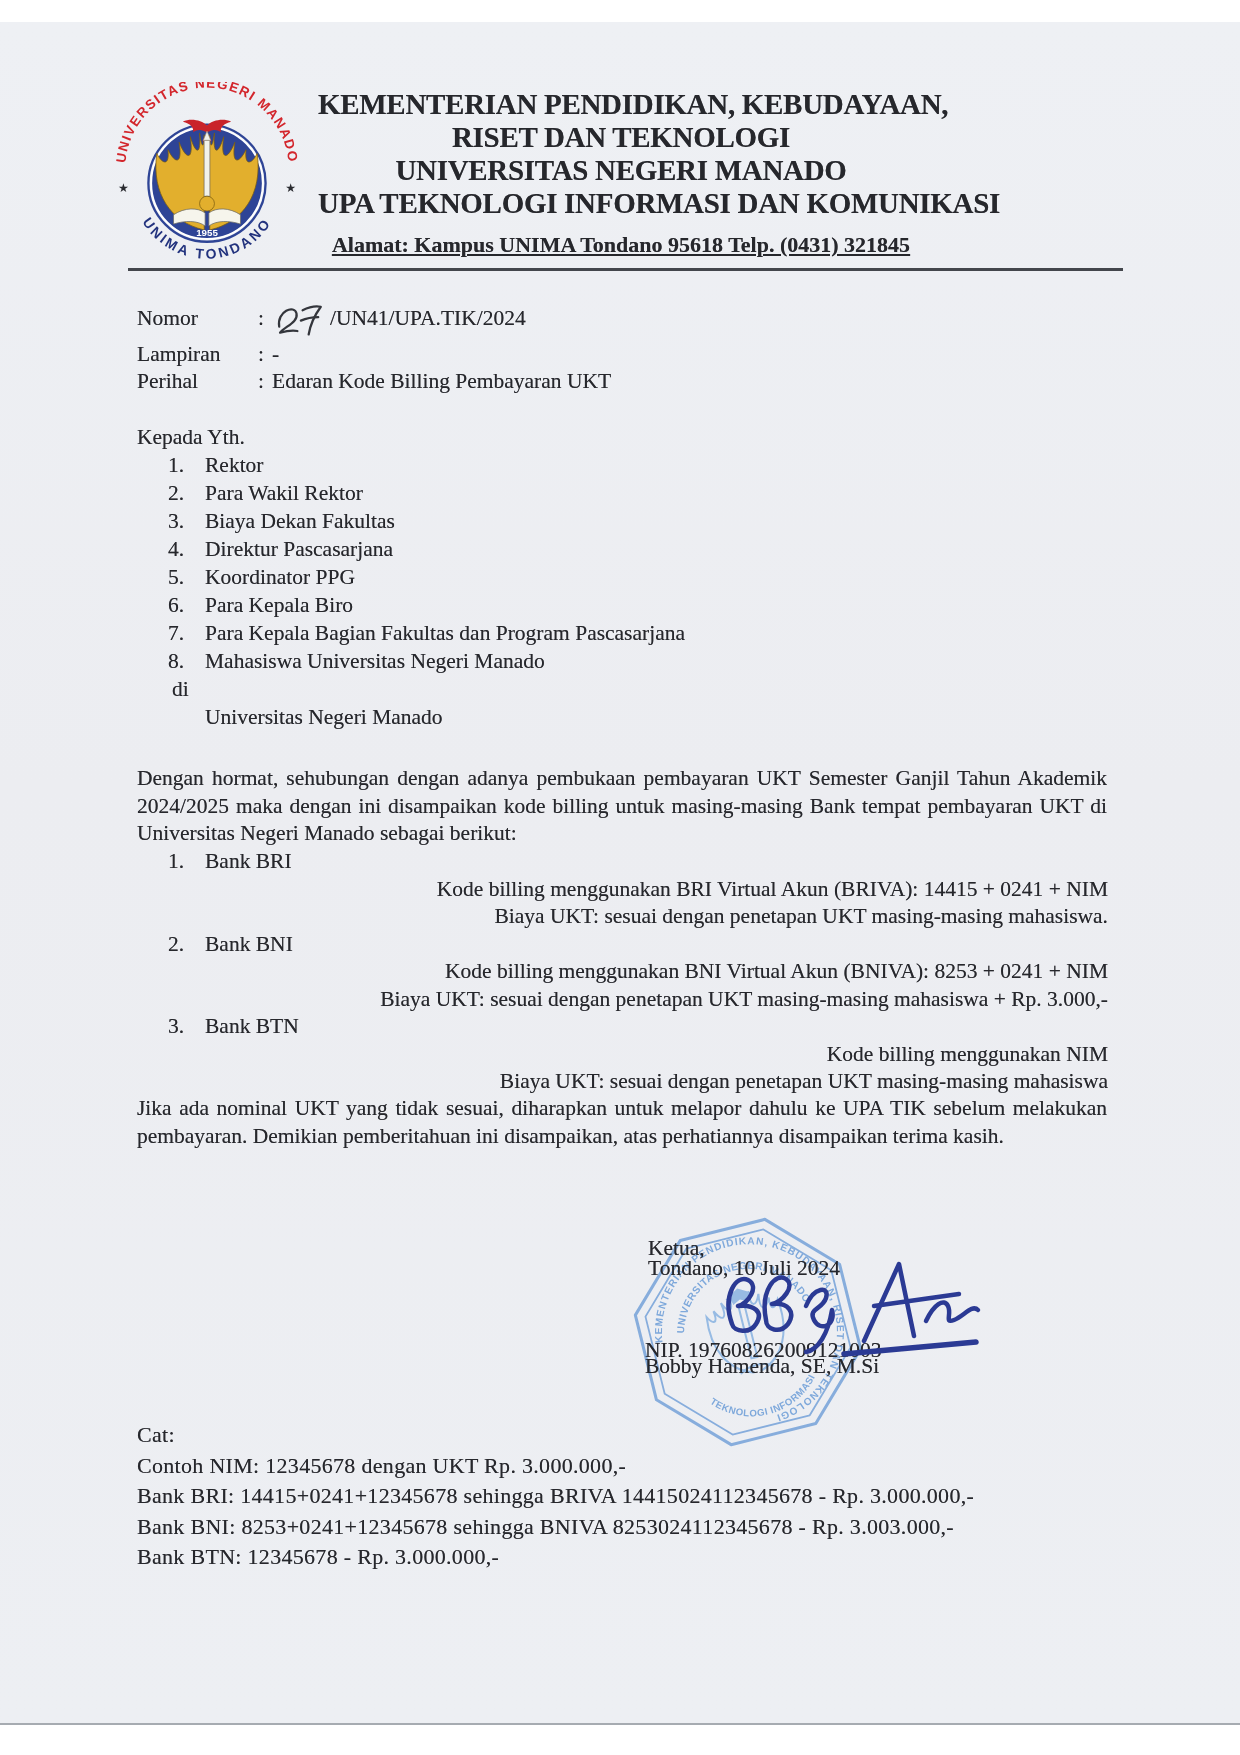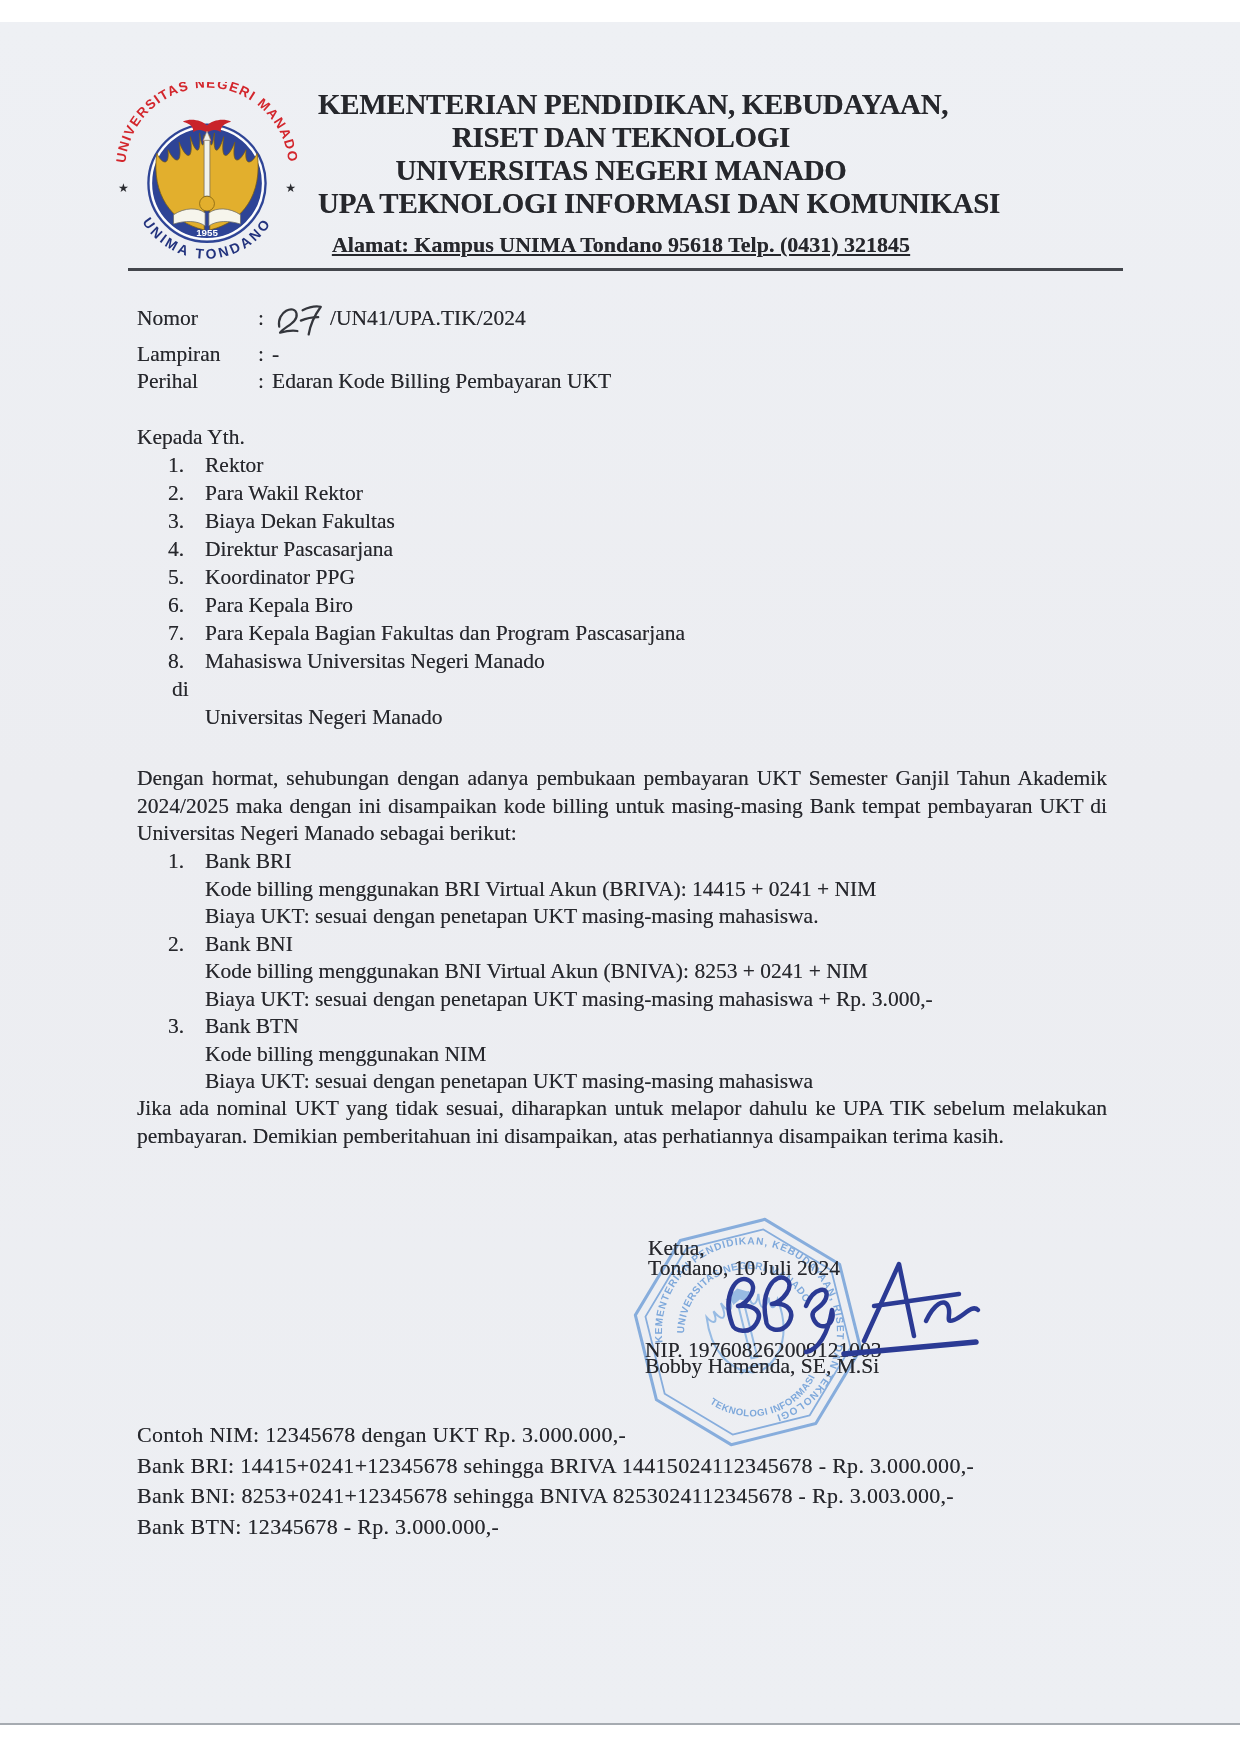--- a/index.html
+++ b/index.html
@@ -41,21 +41,21 @@
   .di-line { padding-left:35px; }
   .place-line { padding-left:68px; }
 
   
   .para { position:absolute; left:137px; width:970px; font-size:21.5px; line-height:27.5px; text-align:justify; }
   .opening { top:765px; }
   .closing { top:1095px; }
   .banks { position:absolute; left:168px; top:848px; width:940px; font-size:21.5px; line-height:27.5px; }
   .bank-title { display:flex; }
   .bank-title .num { width:37px; flex:none; }
-  .bank-sub { margin-left:37px; }
+  .bank-sub { margin-left:37px;text-align:right; }
 
   
   .sig-date  { position:absolute; left:648px; top:1256px; font-size:21.5px; z-index:2; }
   .sig-title { position:absolute; left:648px; top:1236px; font-size:21.5px; z-index:2; }
   .stamp { position:absolute; left:626px; top:1210px; width:244px; height:244px;
            transform:rotate(-14deg); opacity:.88; z-index:1; }
   .signature { position:absolute; left:714px; top:1246px; width:290px; height:122px; z-index:3; }
   .sig-name { position:absolute; left:645px; top:1354px; font-size:21.5px; z-index:2; }
   .sig-nip  { position:absolute; left:645px; top:1338px; font-size:21.5px; z-index:2; }
 
@@ -243,20 +243,21 @@
       <path d="M160,60 L245,48"></path>
       <path d="M212,75 C220,58 230,52 234,60 C238,68 230,78 240,74 C250,70 258,58 264,64"></path>
       <path d="M130,108 L262,96" stroke-width="5.5"></path>
     </g>
   </svg>
 
   <div class="sig-name txt">Bobby Hamenda, SE, M.Si</div>
   <div class="sig-nip txt">NIP. 197608262009121003</div>
 
   <div class="notes txt">
+    <div>Cat:</div>
     <div>Contoh NIM: 12345678 dengan UKT Rp. 3.000.000,-</div>
     <div>Bank BRI: 14415+0241+12345678 sehingga BRIVA 14415024112345678 - Rp. 3.000.000,-</div>
     <div>Bank BNI: 8253+0241+12345678 sehingga BNIVA 8253024112345678 - Rp. 3.003.000,-</div>
     <div>Bank BTN: 12345678 - Rp. 3.000.000,-</div>
   </div>
 
   <div class="bottom-edge"></div>
 </div>
 
 </body></html>

